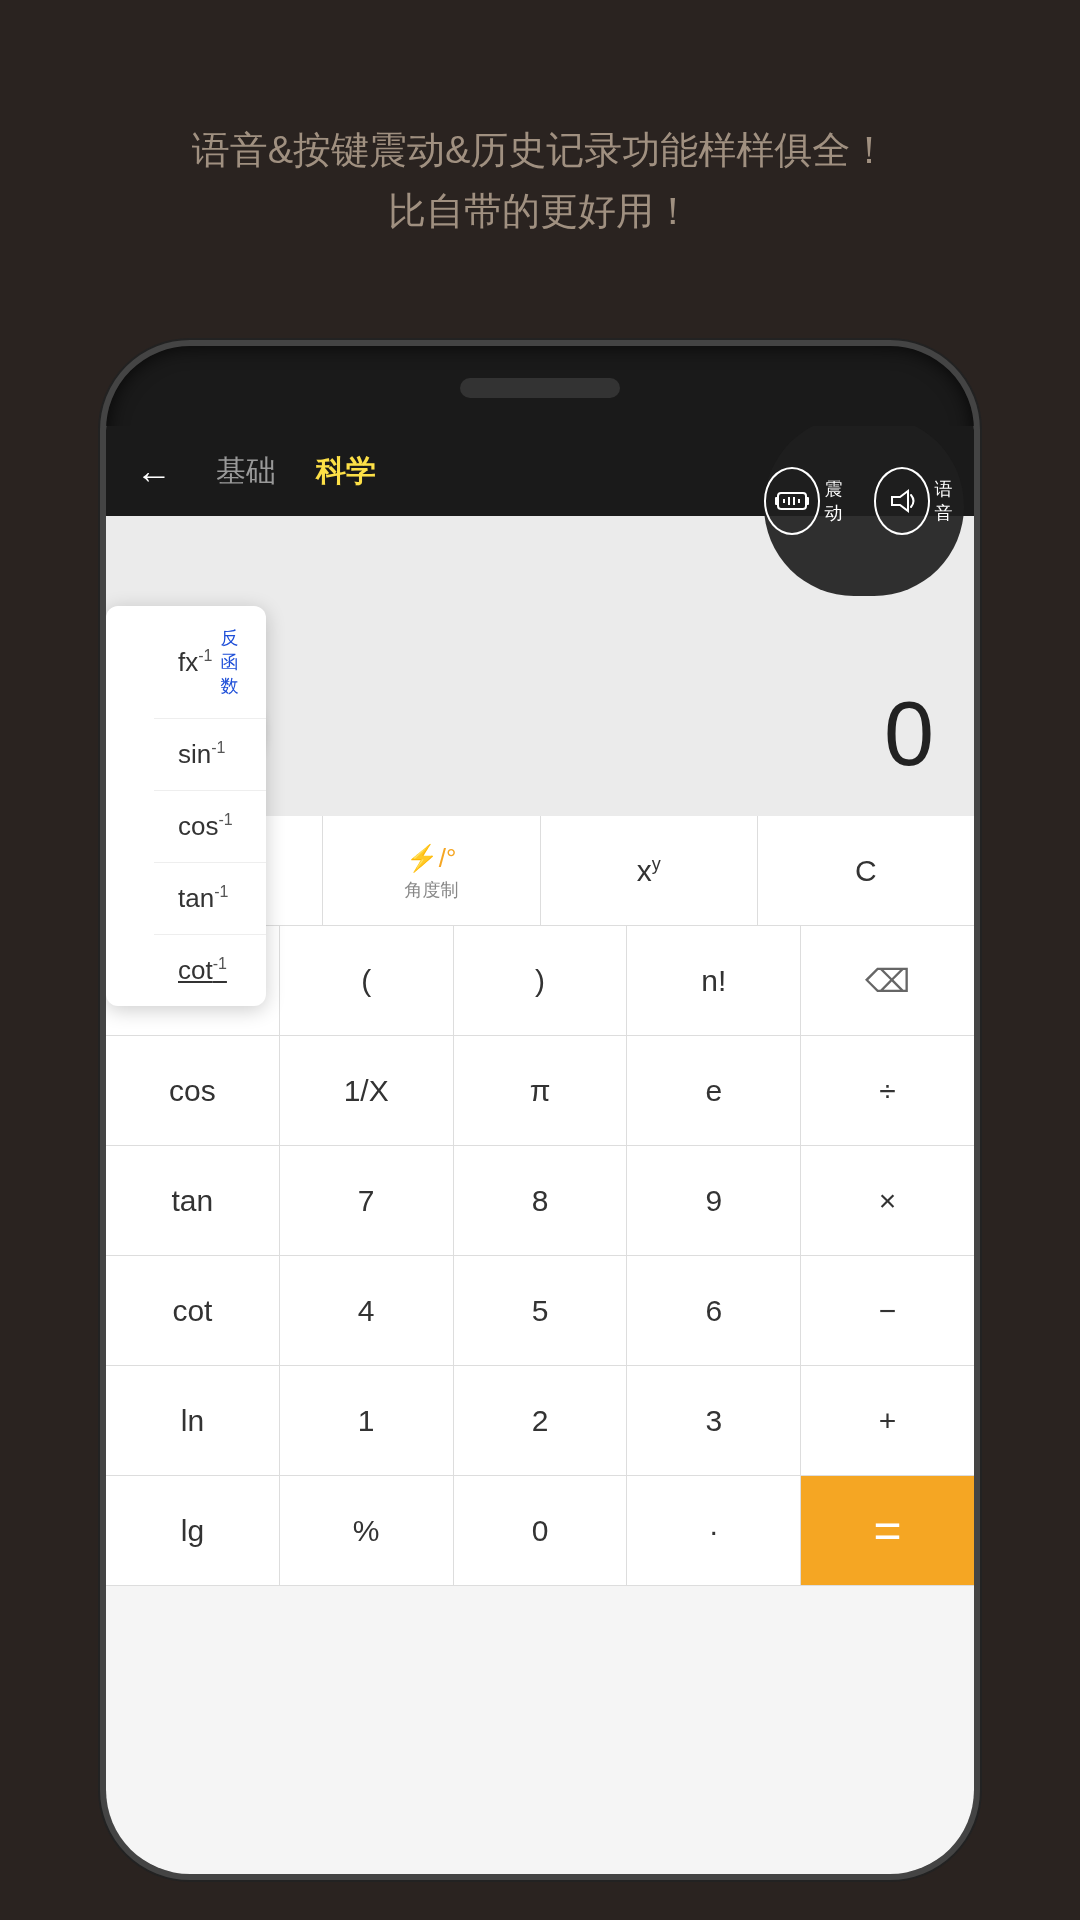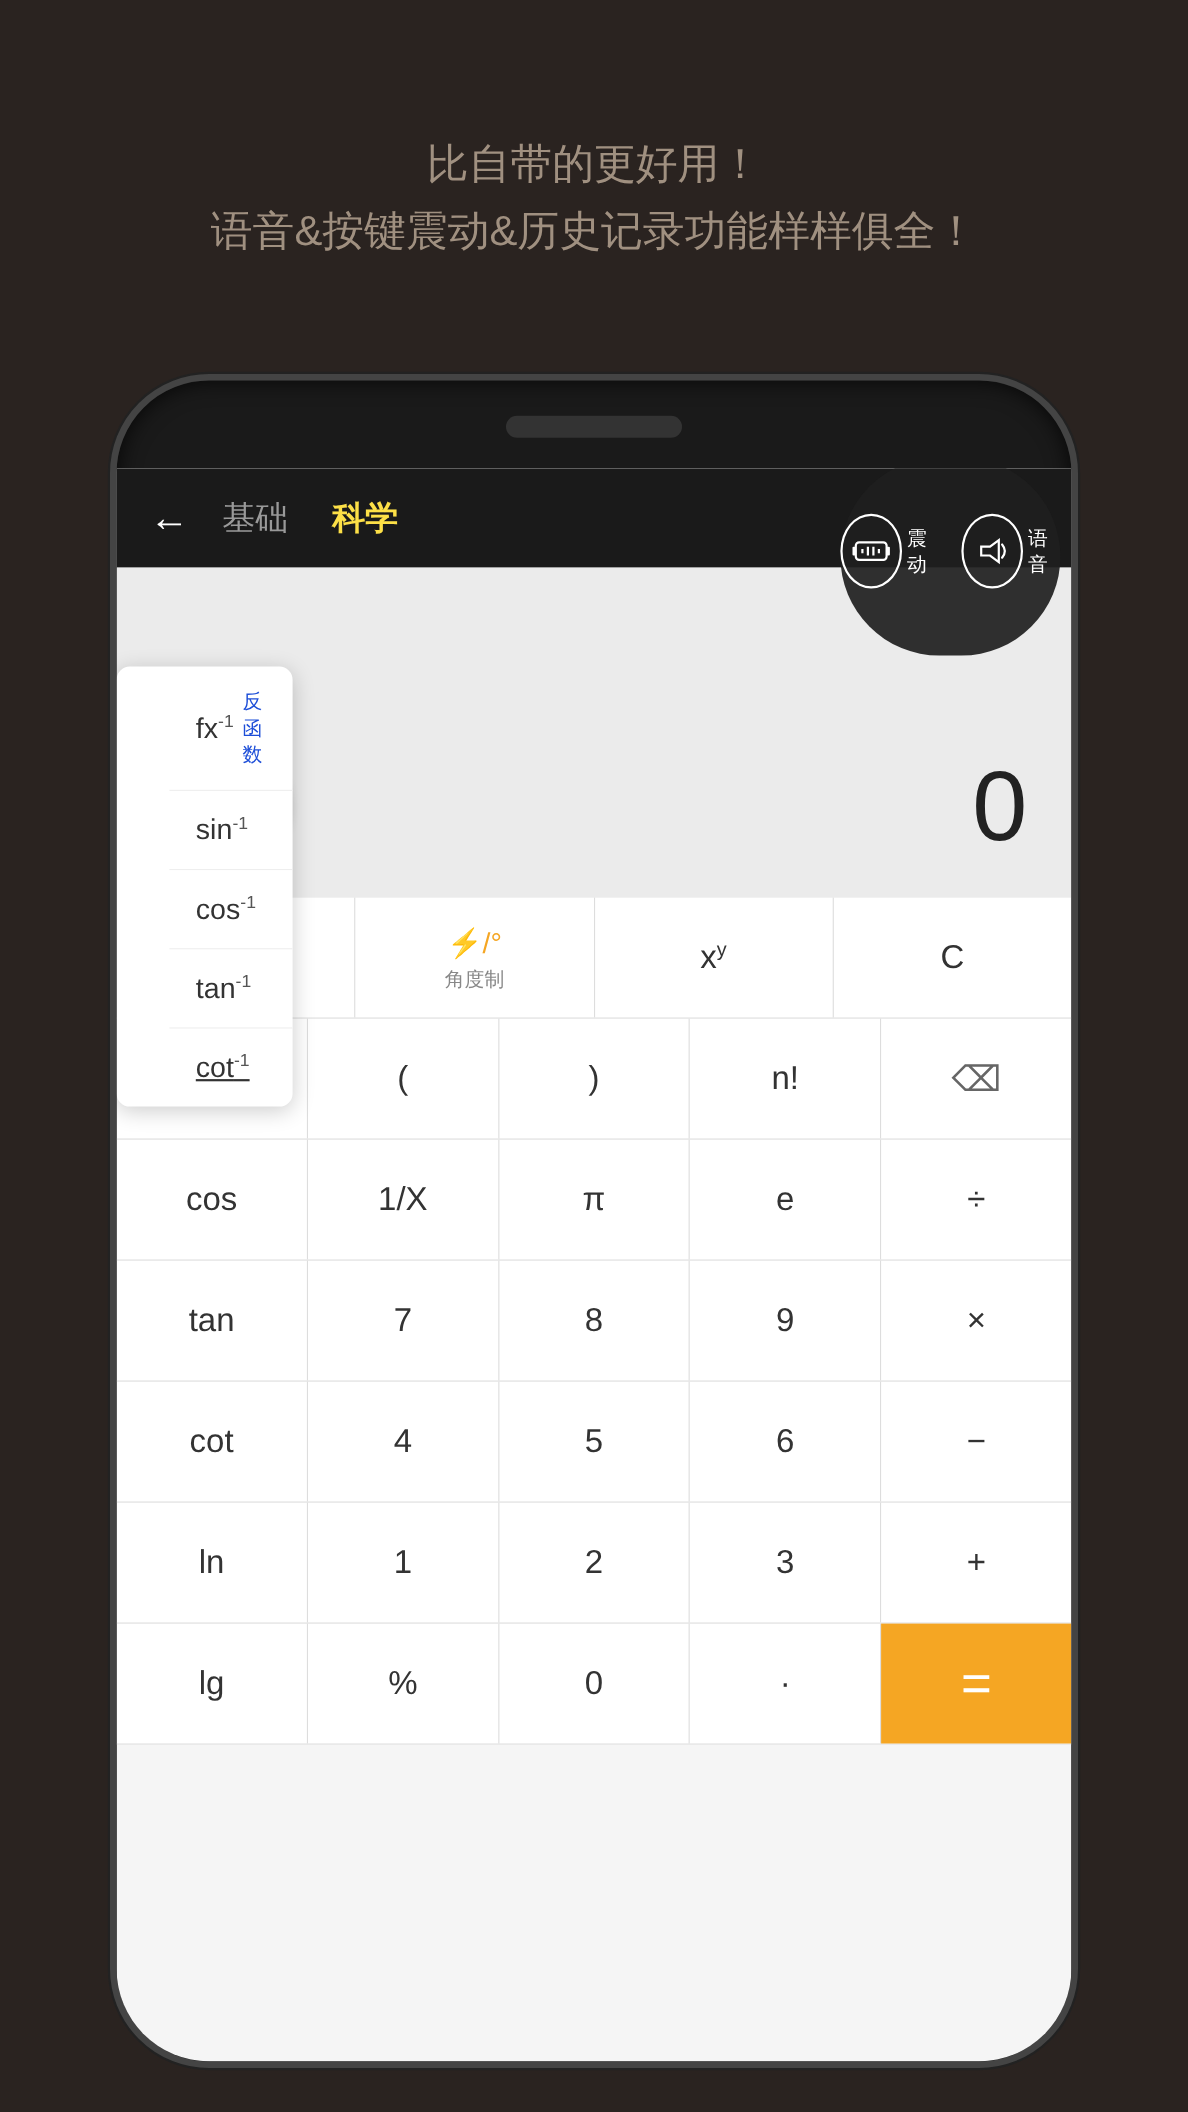--- a/index.html
+++ b/index.html
@@ -71,21 +71,21 @@
 
     .back-btn {
       color: white;
       font-size: 36px;
       cursor: pointer;
     }
 
     .nav-tabs {
       display: flex;
       gap: 40px;
-      margin-left: 30px;
+      margin-left: 44px;
     }
 
     .nav-tab {
       color: #999;
       font-size: 30px;
       cursor: pointer;
     }
 
     .nav-tab.active {
       color: #fde047;
@@ -283,22 +283,22 @@
       width: 8px;
       height: 80px;
       background: #444;
       border-radius: 0 4px 4px 0;
     }
   </style>
 </head>
 <body>
 
 <div class="promo-text">
+  <div>语音&amp;按键震动&amp;历史记录功能样样俱全！</div>
   <div>比自带的更好用！</div>
-  <div>语音&amp;按键震动&amp;历史记录功能样样俱全！</div>
 </div>
 
 <div class="phone-frame">
 
   <div class="side-btn-left"></div>
   <div class="side-btn-left2"></div>
   <div class="side-btn-right"></div>
 
   <div class="phone-speaker"></div>
 

